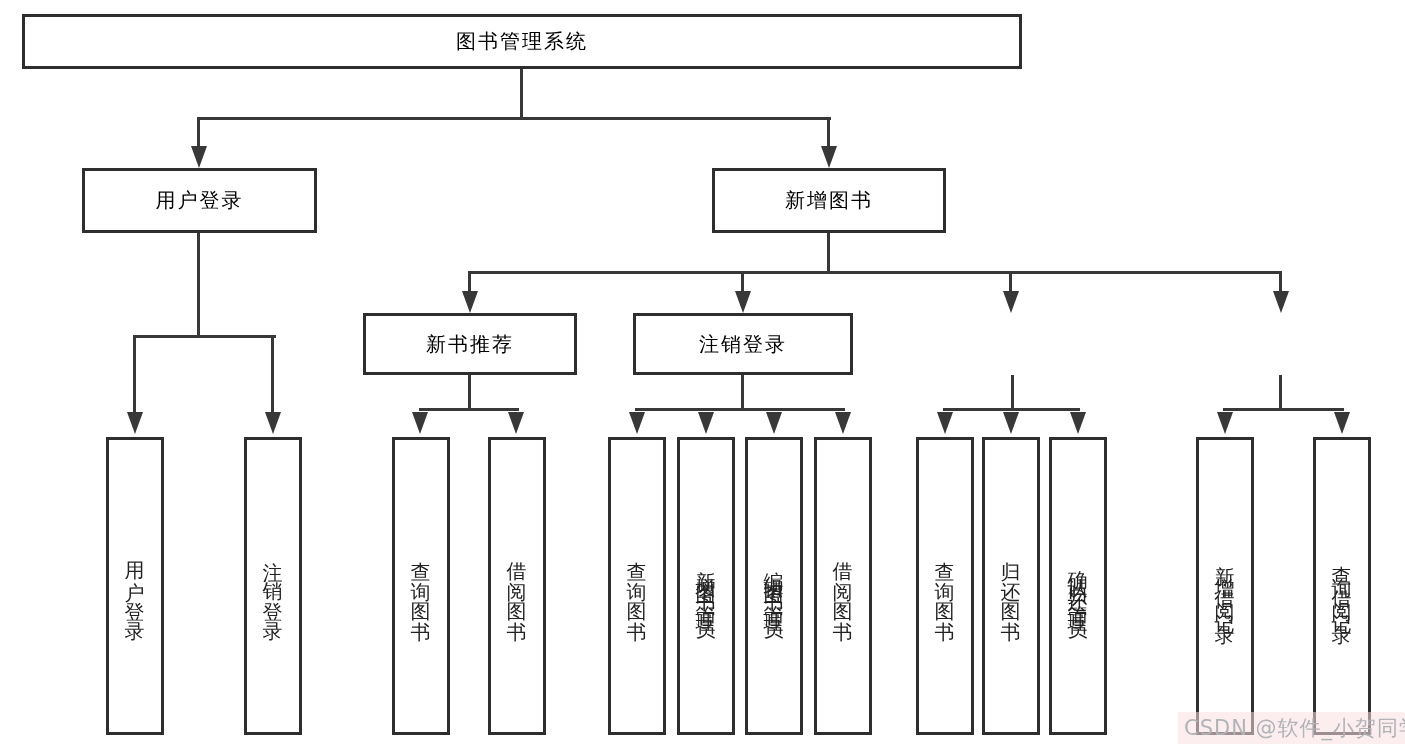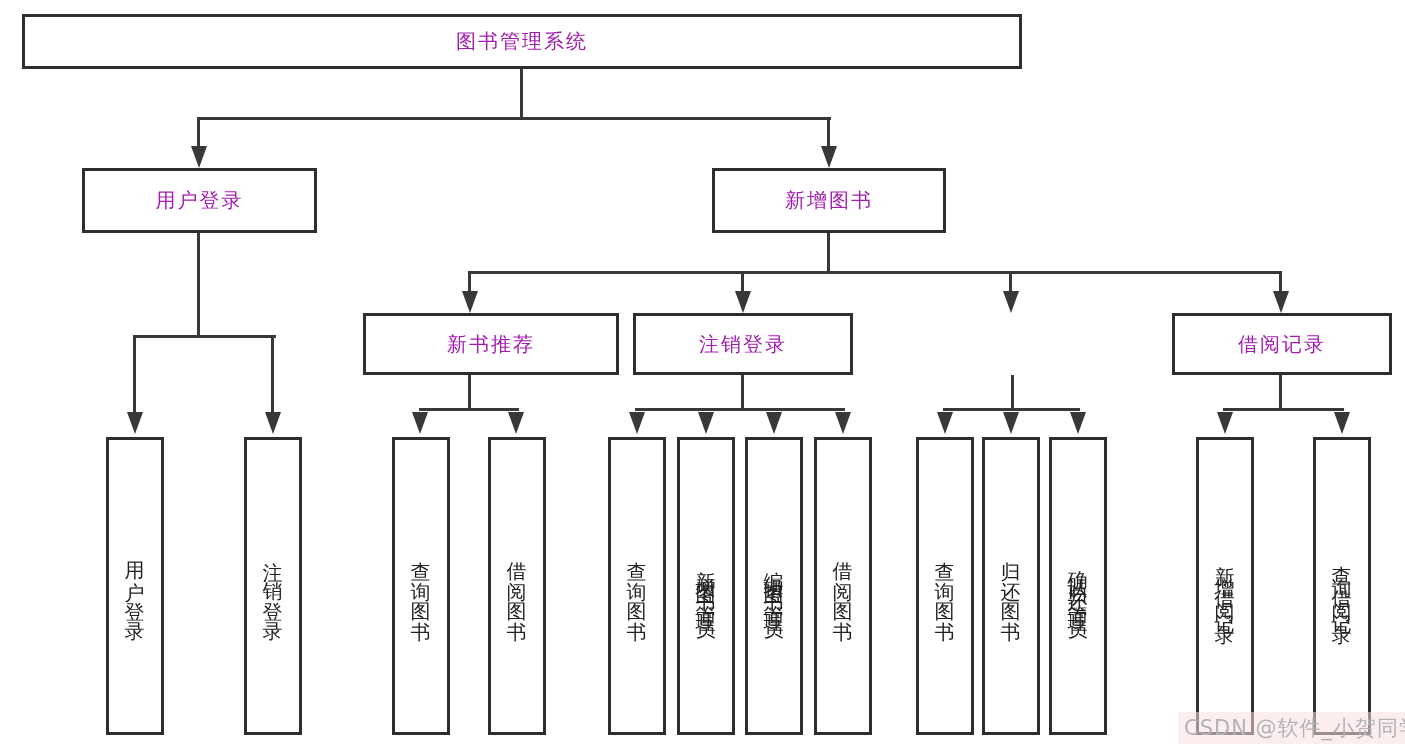--- a/index.html
+++ b/index.html
@@ -9,21 +9,21 @@
   }
   
   .vl{position:absolute;width:3px;background:#383838;}
   .hl{position:absolute;height:3px;background:#383838;}
   .arr{position:absolute;width:0;height:0;
        border-left:8px solid transparent;border-right:8px solid transparent;
        border-top:22px solid #383838;}
   
   .hbox{position:absolute;box-sizing:border-box;border:3px solid #2e2e2e;background:#ffffff;
         display:flex;align-items:center;justify-content:center;}
-  .h-label{font-size:20px;color:#a21caf;letter-spacing:2px;white-space:nowrap;}
+  .h-label{font-size:20px;color:#000000;letter-spacing:2px;white-space:nowrap;}
   .vbox{position:absolute;box-sizing:border-box;border:3px solid #2e2e2e;background:#ffffff;
         display:flex;align-items:center;justify-content:center;}
   .v-label{writing-mode:vertical-rl;text-orientation:mixed;font-size:20px;color:#222222;
            line-height:1;white-space:nowrap;}
   .sp4{letter-spacing:20px;}
   .sp6{letter-spacing:12px;}
   .sp9{letter-spacing:7px;}
   
   .watermark{position:absolute;left:1178px;top:712px;padding:2px 6px;
              font-size:21px;color:#b0b3b8;letter-spacing:1px;white-space:nowrap;
@@ -86,28 +86,25 @@
     <span class="h-label">图书管理系统</span>
   </div>
 
   <div class="hbox" style="left:82px;top:168px;width:235px;height:65px">
     <span class="h-label">用户登录</span>
   </div>
   <div class="hbox" style="left:712px;top:168px;width:234px;height:65px">
     <span class="h-label">新增图书</span>
   </div>
 
-  <div class="hbox" style="left:363px;top:313px;width:256px;height:62px">
+  <div class="hbox" style="left:363px;top:313px;width:214px;height:62px">
     <span class="h-label">新书推荐</span>
   </div>
   <div class="hbox" style="left:633px;top:313px;width:220px;height:62px">
     <span class="h-label">注销登录</span>
-  </div>
-  <div class="hbox" style="left:1172px;top:313px;width:220px;height:62px">
-    <span class="h-label">借阅记录</span>
   </div>
 
   <div class="vbox" style="left:106px;top:437px;width:58px;height:298px">
     <span class="v-label sp4">用户登录</span>
   </div>
   <div class="vbox" style="left:244px;top:437px;width:58px;height:298px">
     <span class="v-label sp4">注销登录</span>
   </div>
 
   <div class="vbox" style="left:392px;top:437px;width:58px;height:298px">

